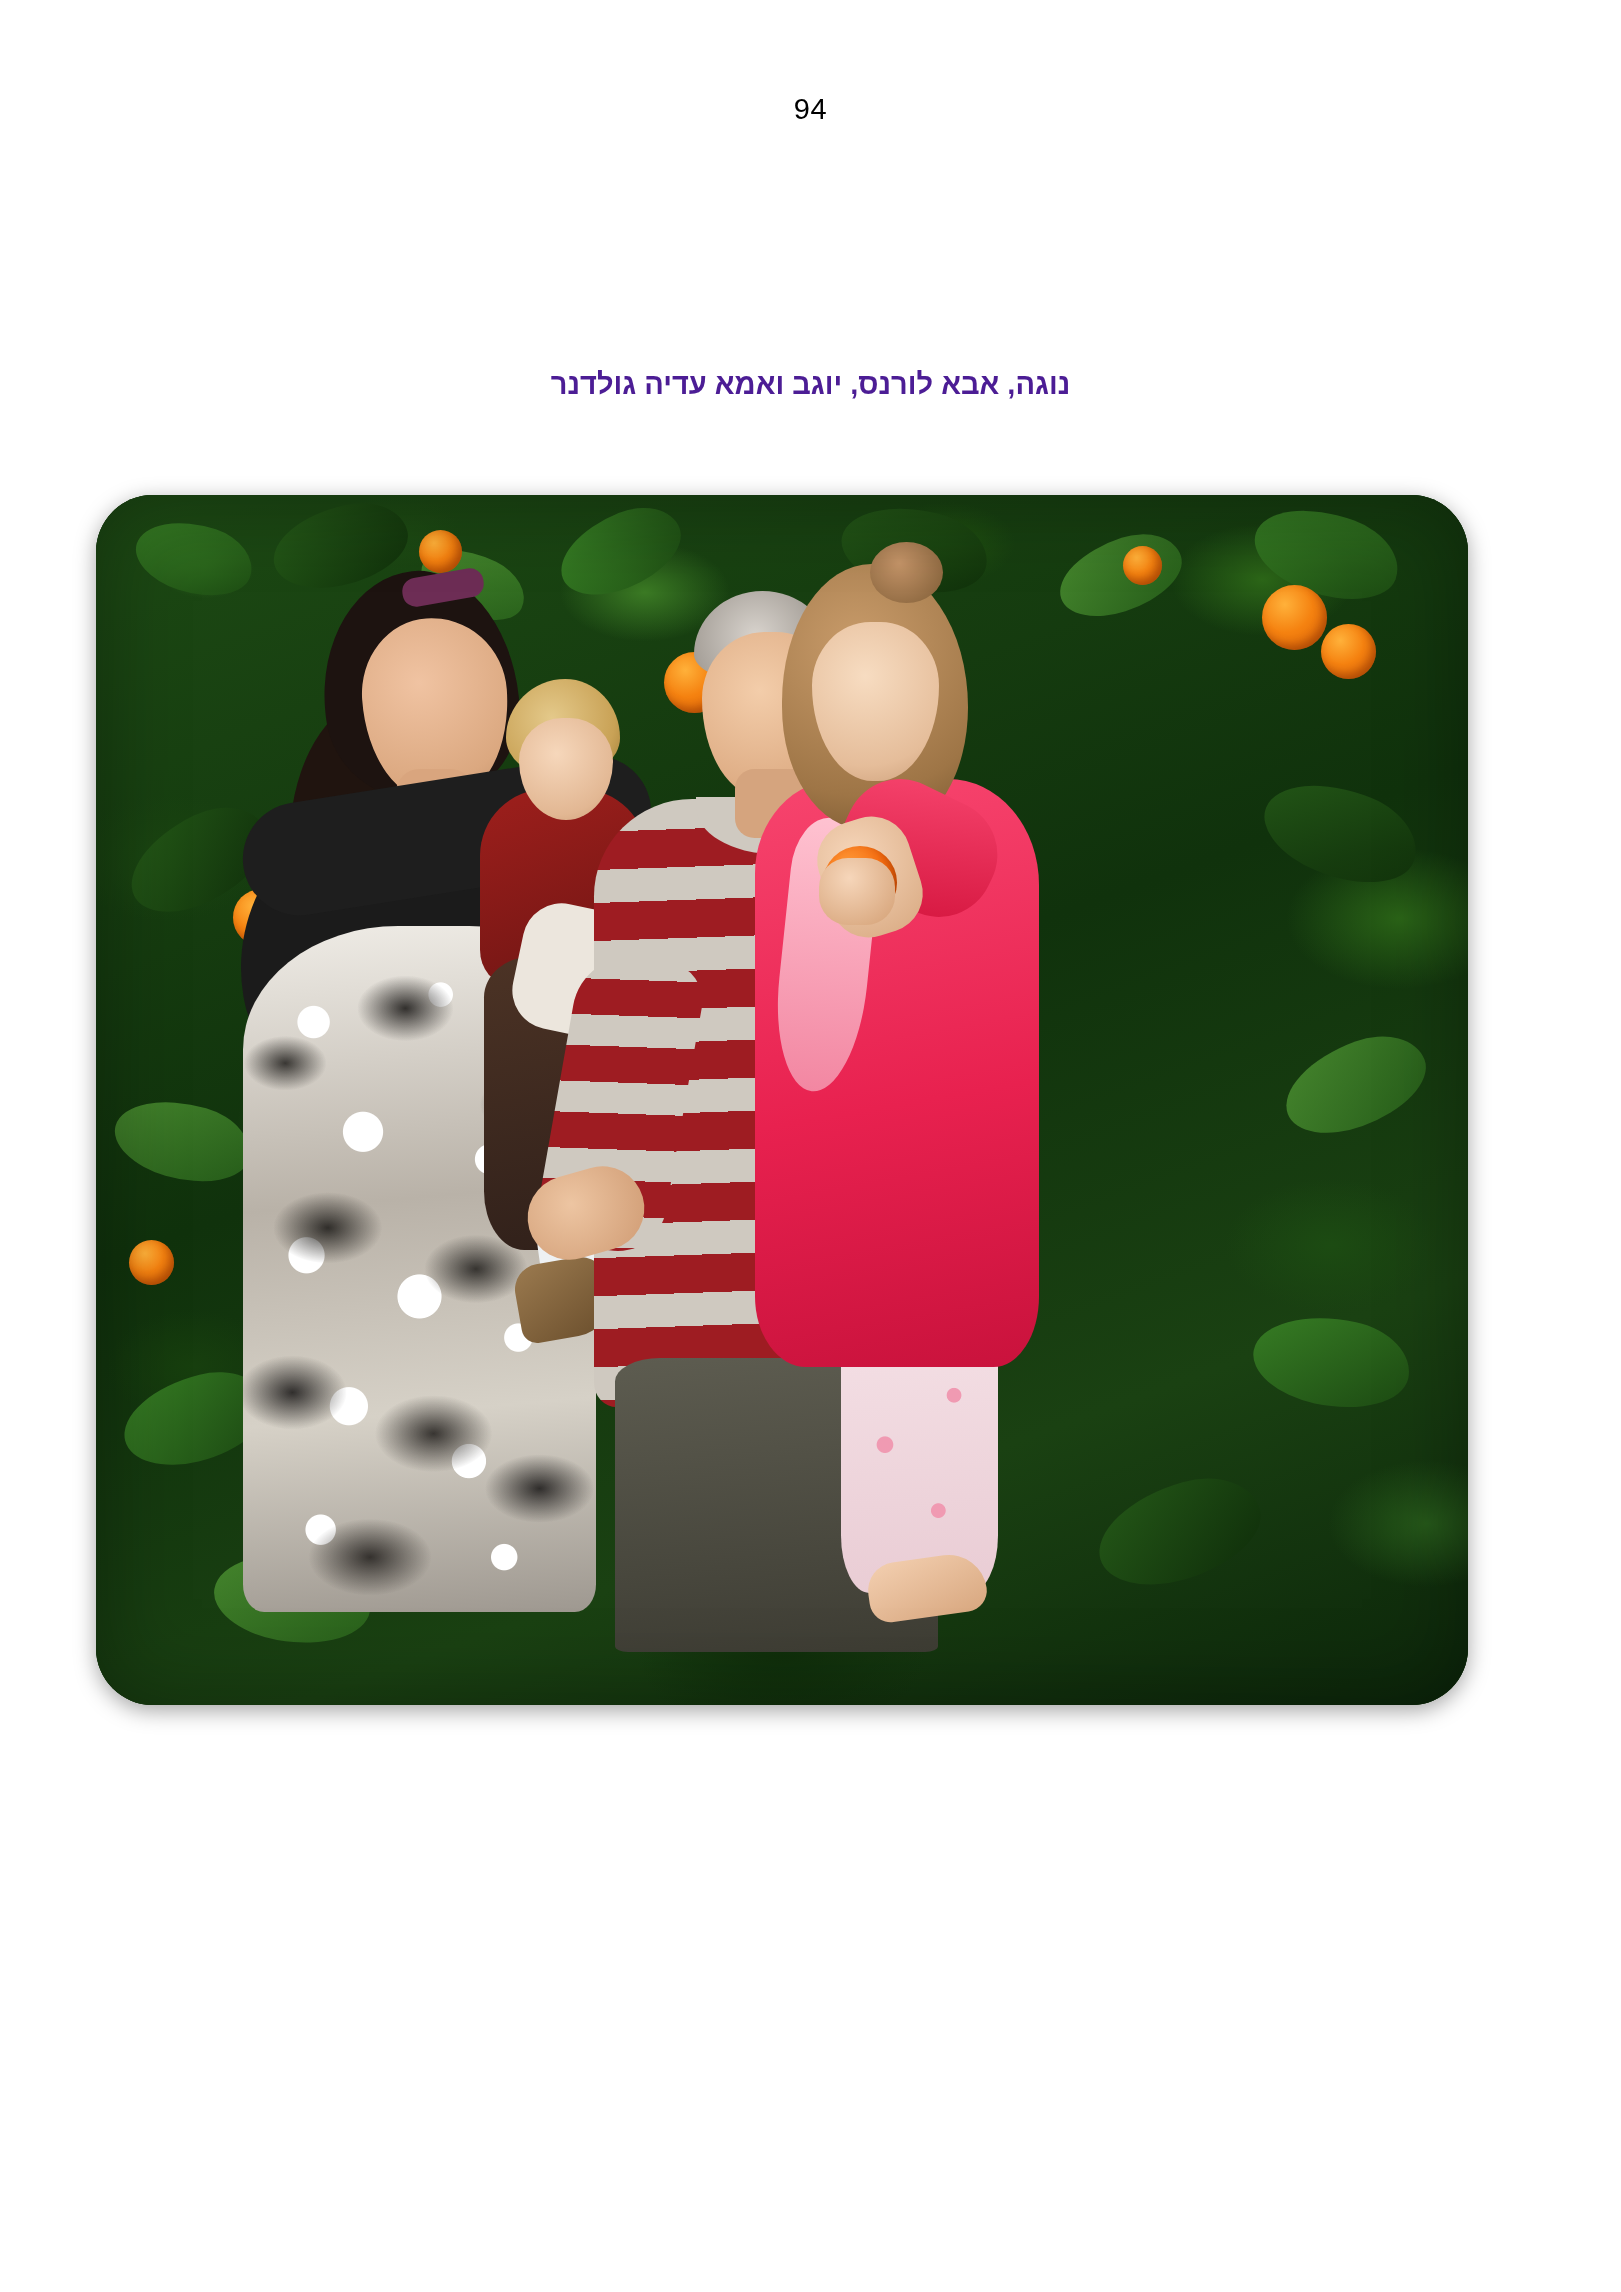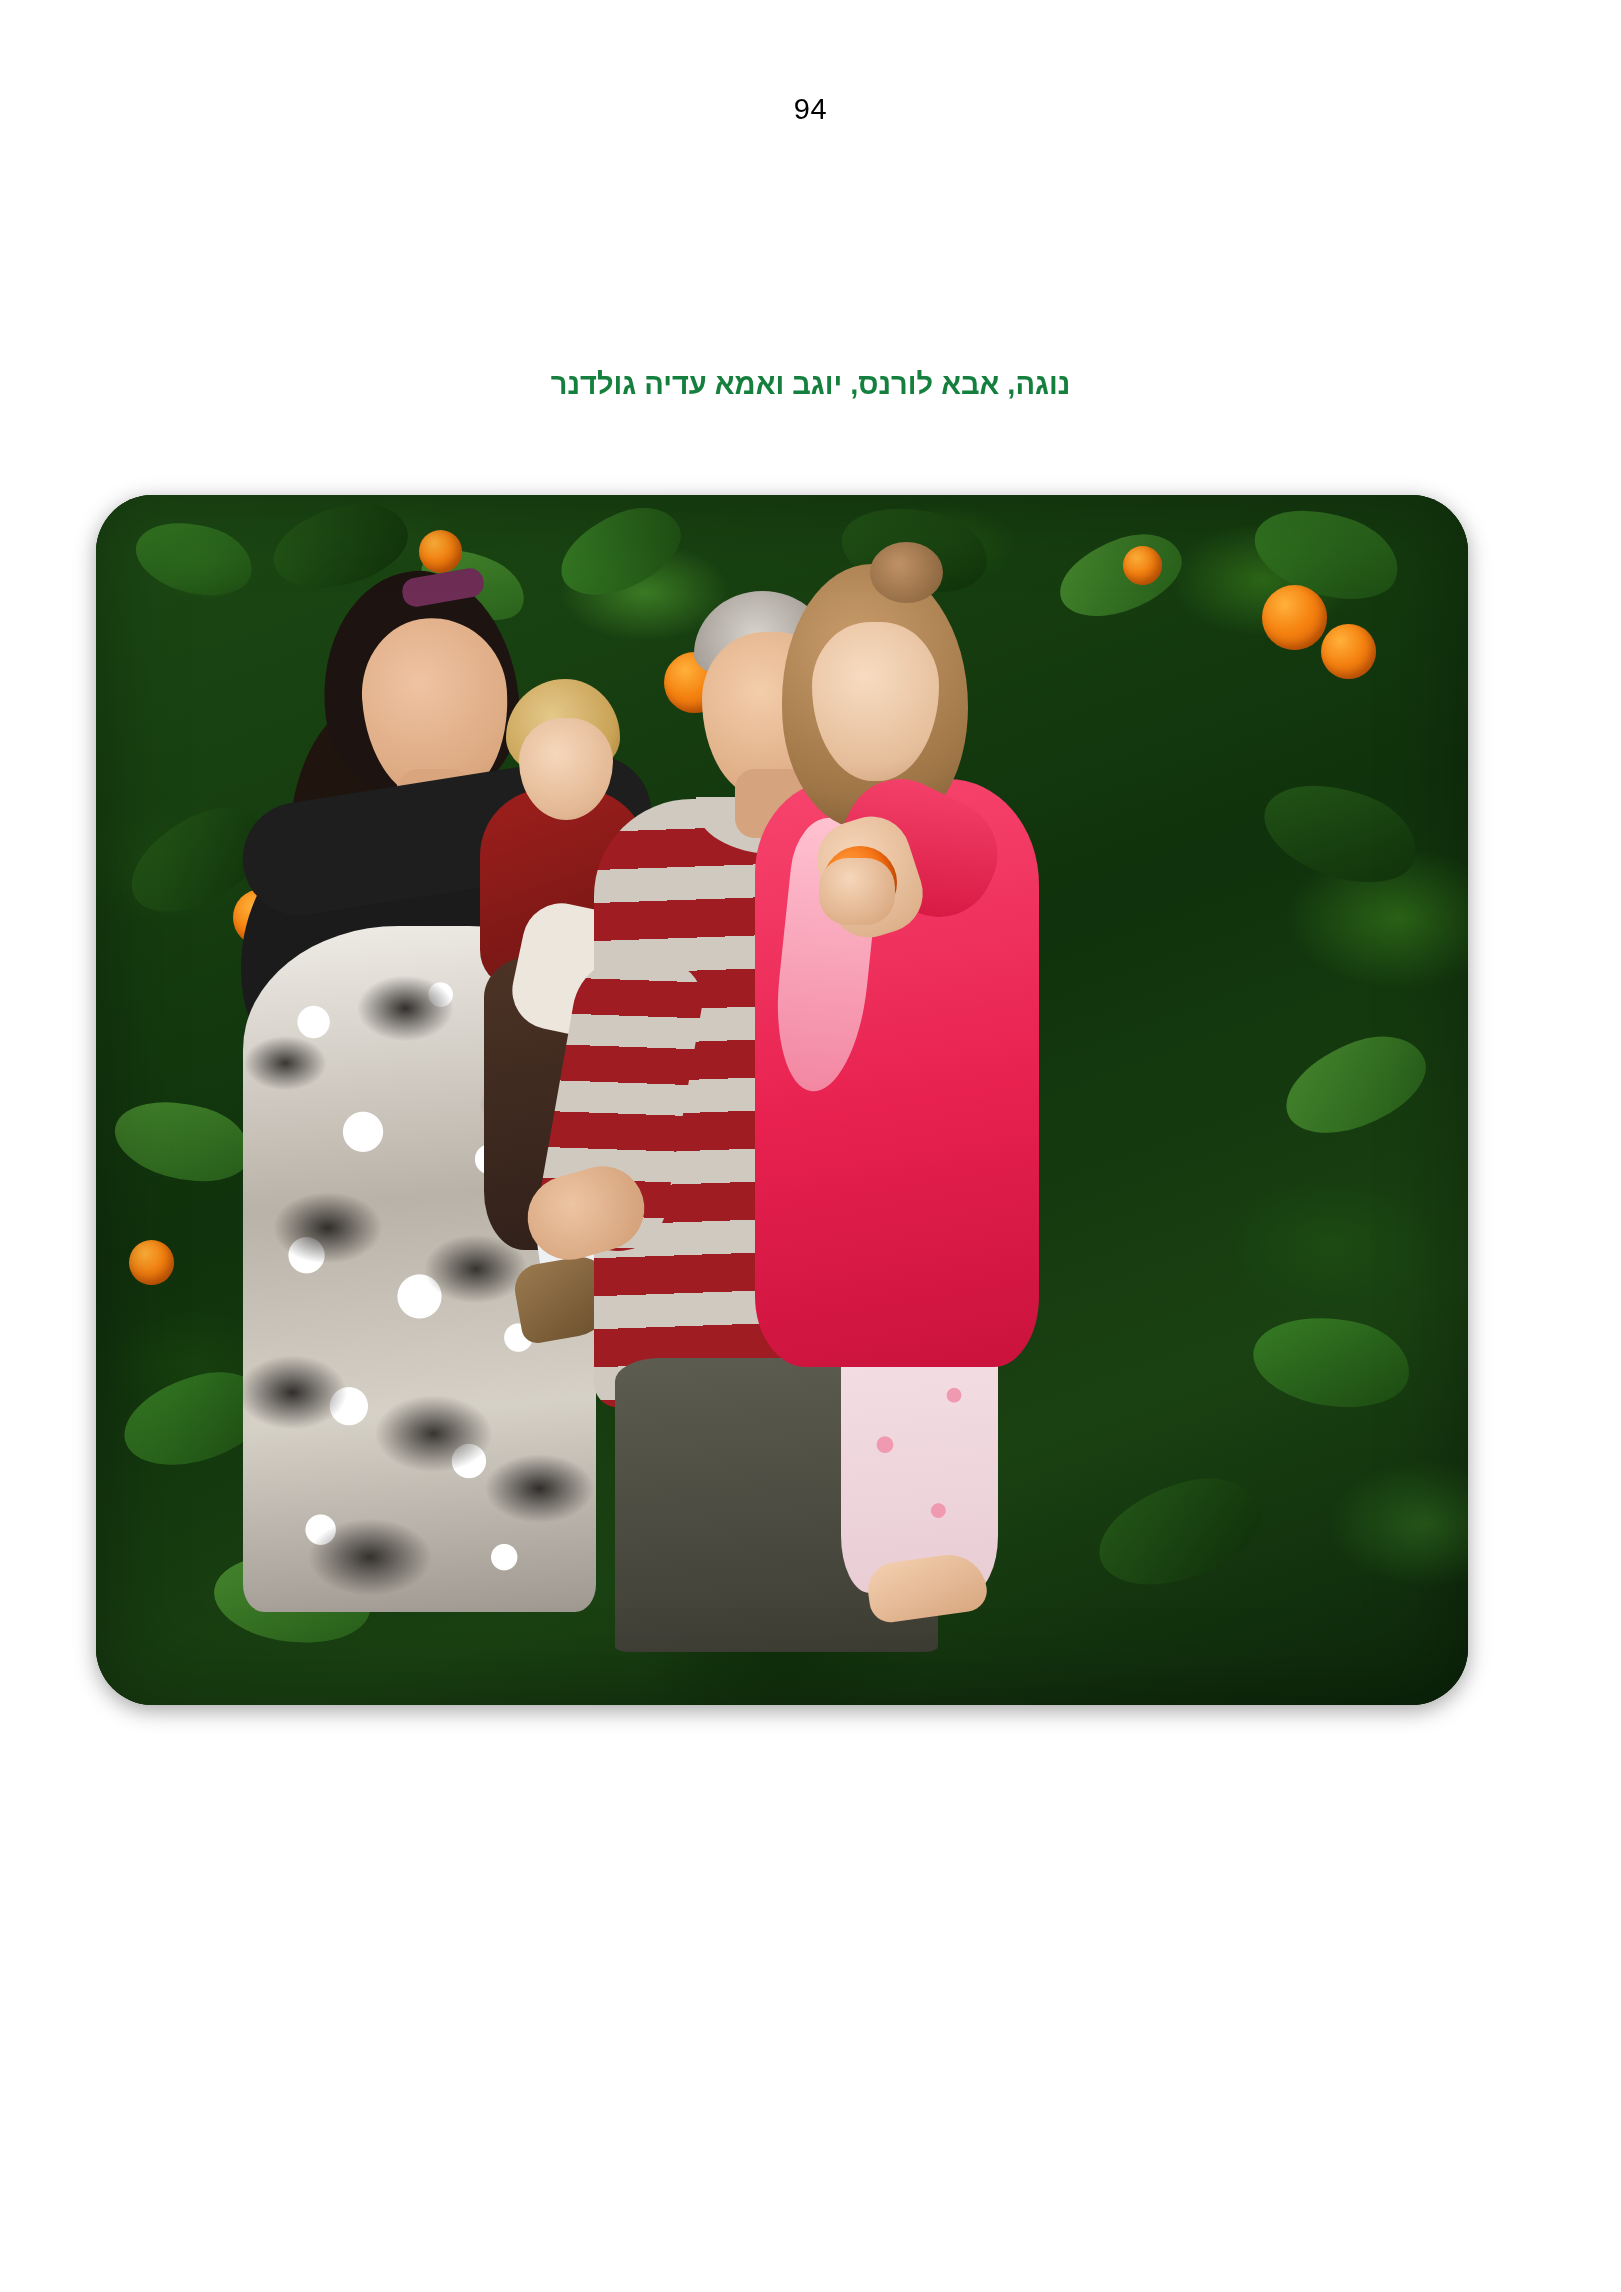--- a/index.html
+++ b/index.html
@@ -36,21 +36,21 @@
 
   .caption {
     position: absolute;
     top: 368px;
     left: 0;
     width: 1621px;
     text-align: center;
     direction: rtl;
     font-size: 29px;
     font-weight: bold;
-    color: #15803d;
+    color: #4c1d95;
   }
 
   
   .photo-wrap {
     position: absolute;
     left: 96px;
     top: 495px;
     width: 1372px;
     height: 1210px;
     border-radius: 57px;

